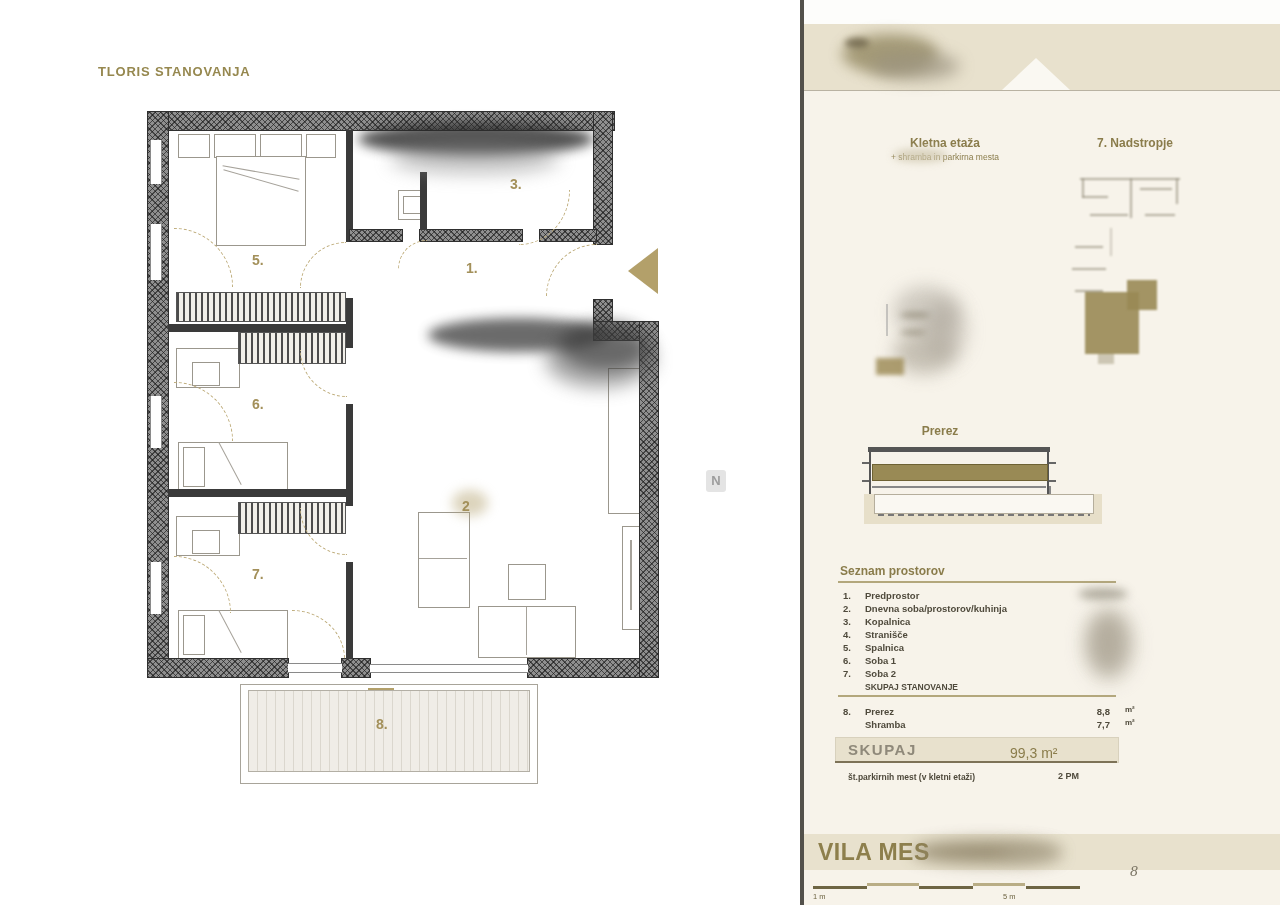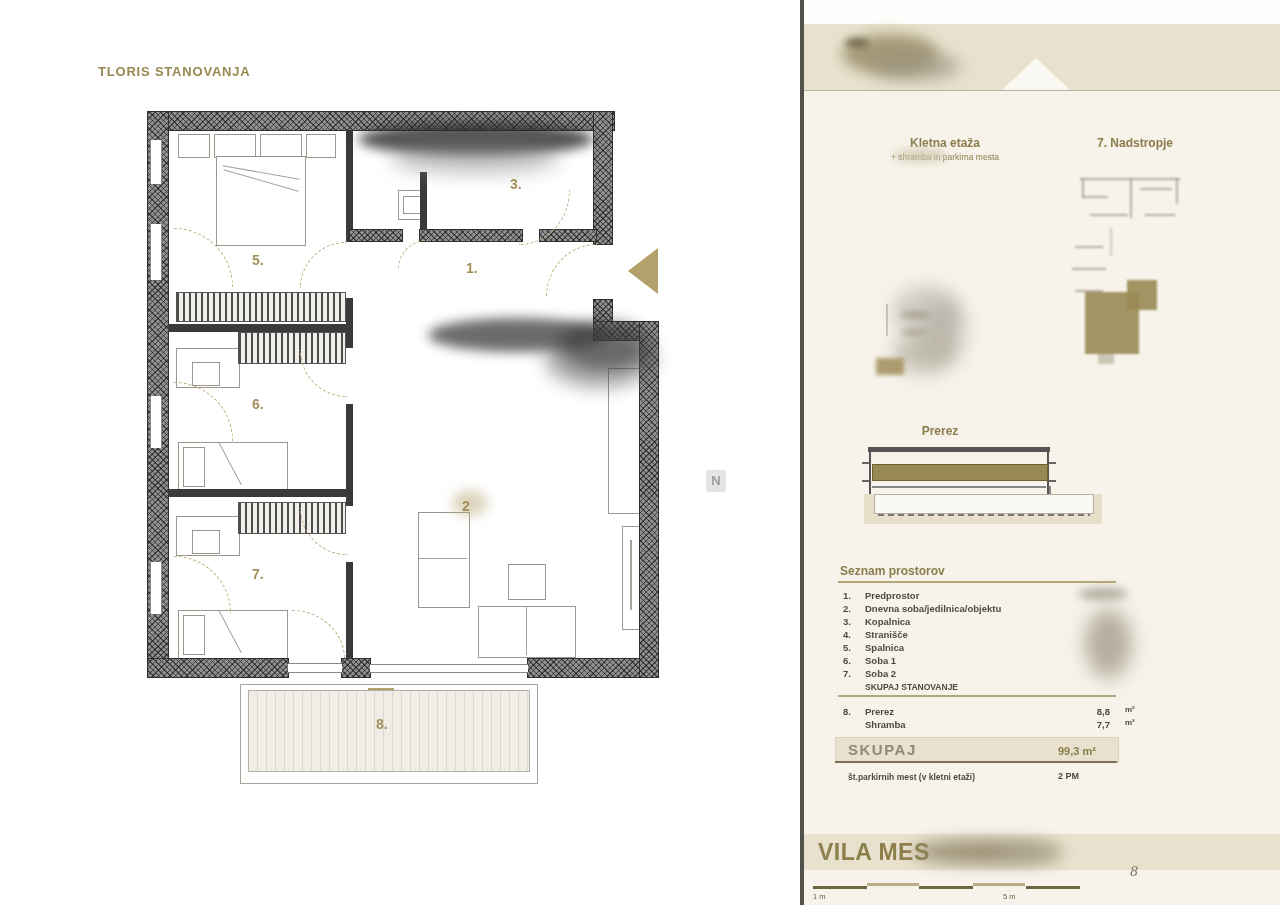--- a/index.html
+++ b/index.html
@@ -206,21 +206,21 @@
   <div class="abs" style="left:872px;top:486px;width:174px;height:2px;background:#888;"></div>
   <div class="abs" style="left:1049px;top:486px;width:2px;height:10px;background:#888;"></div>
   <div class="abs" style="left:864px;top:494px;width:238px;height:30px;background:#e7dfc9;"></div>
   <div class="abs" style="left:874px;top:494px;width:218px;height:18px;background:#faf8f2;border:1px solid #b5ae9c;"></div>
   <div class="abs" style="left:878px;top:514px;width:212px;height:2px;background:repeating-linear-gradient(90deg,#777 0 6px,transparent 6px 10px);"></div>
 
   <div class="sb-h" style="left:840px;top:564px;width:220px;text-align:left;">Seznam prostorov</div>
   <div class="rule" style="left:838px;top:581px;width:278px;"></div>
 
   <div class="row" style="left:843px;top:590px;"><span class="listnum">1.</span><span>Predprostor</span></div>
-  <div class="row" style="left:843px;top:603px;"><span class="listnum">2.</span><span>Dnevna soba/jedilnica/objektu</span></div>
+  <div class="row" style="left:843px;top:603px;"><span class="listnum">2.</span><span>Dnevna soba/prostorov/kuhinja</span></div>
   <div class="row" style="left:843px;top:616px;"><span class="listnum">3.</span><span>Kopalnica</span></div>
   <div class="row" style="left:843px;top:629px;"><span class="listnum">4.</span><span>Stranišče</span></div>
   <div class="row" style="left:843px;top:642px;"><span class="listnum">5.</span><span>Spalnica</span></div>
   <div class="row" style="left:843px;top:655px;"><span class="listnum">6.</span><span>Soba 1</span></div>
   <div class="row" style="left:843px;top:668px;"><span class="listnum">7.</span><span>Soba 2</span></div>
   <div class="row" style="left:865px;top:682px;font-size:8.5px;">SKUPAJ STANOVANJE</div>
   <div class="rule" style="left:838px;top:695px;width:278px;"></div>
 
   <div class="smear" style="left:1078px;top:588px;width:50px;height:12px;background:#9d9889;filter:blur(5px);opacity:.8;"></div>
   <div class="smear" style="left:1085px;top:608px;width:48px;height:72px;background:#c2bcae;filter:blur(10px);opacity:.9;"></div>
@@ -228,21 +228,21 @@
 
   <div class="row" style="left:843px;top:706px;"><span class="listnum">8.</span><span>Prerez</span></div>
   <div class="val" style="left:1080px;top:706px;width:30px;">8,8</div>
   <div class="unit" style="left:1125px;top:705px;">m²</div>
   <div class="row" style="left:843px;top:719px;"><span class="listnum"></span><span>Shramba</span></div>
   <div class="val" style="left:1080px;top:719px;width:30px;">7,7</div>
   <div class="unit" style="left:1125px;top:718px;">m²</div>
 
   <div class="abs" style="left:835px;top:737px;width:282px;height:24px;background:#e8e1cd;border:1px solid #d8d1bd;"></div>
   <div class="abs" style="left:848px;top:741px;font-size:15px;font-weight:bold;letter-spacing:1.5px;color:#8f897a;">SKUPAJ</div>
-  <div class="abs" style="left:1058px;top:745px;font-size:11px;font-weight:bold;color:#8a7c4b;">99,3 m²</div>
+  <div class="abs" style="left:1010px;top:745px;font-size:14px;font-weight:normal;color:#8a7c4b;">99,3 m²</div>
   <div class="abs" style="left:835px;top:761px;width:282px;height:2px;background:#7d7257;"></div>
 
   <div class="abs" style="left:848px;top:772px;font-size:8.5px;font-weight:bold;color:#4f4a3c;">št.parkirnih mest (v kletni etaži)</div>
   <div class="abs" style="left:1058px;top:771px;font-size:9px;font-weight:bold;color:#4f4a3c;">2 PM</div>
 
 
   <div class="abs" style="left:804px;top:834px;width:476px;height:36px;background:#e8e1cd;"></div>
   <div class="abs" style="left:818px;top:839px;font-size:23px;font-weight:bold;letter-spacing:.5px;color:#8d7f4c;">VILA MES</div>
   <div class="smear" style="left:912px;top:840px;width:150px;height:24px;background:#8f8468;filter:blur(8px);opacity:.85;"></div>
   <div class="smear" style="left:1000px;top:846px;width:60px;height:16px;background:#b9b19c;filter:blur(9px);opacity:.6;"></div>

